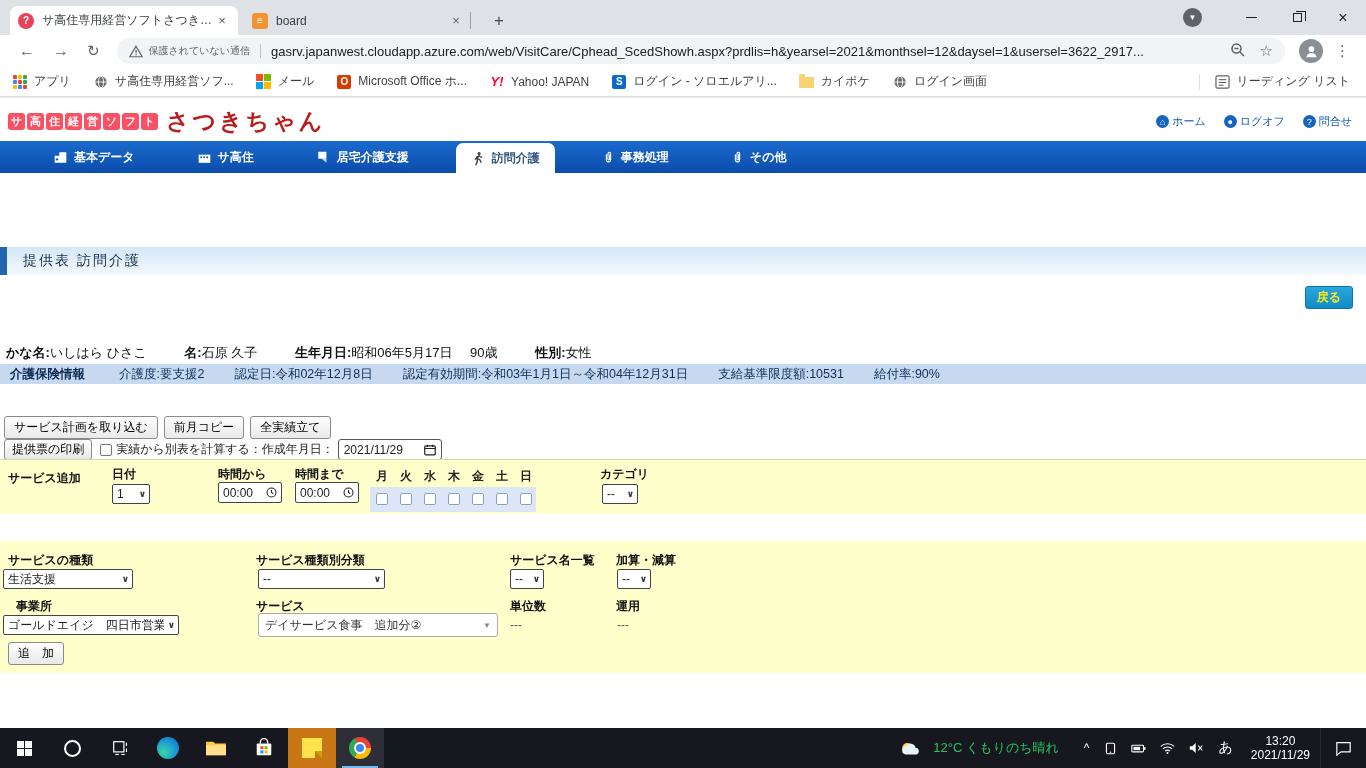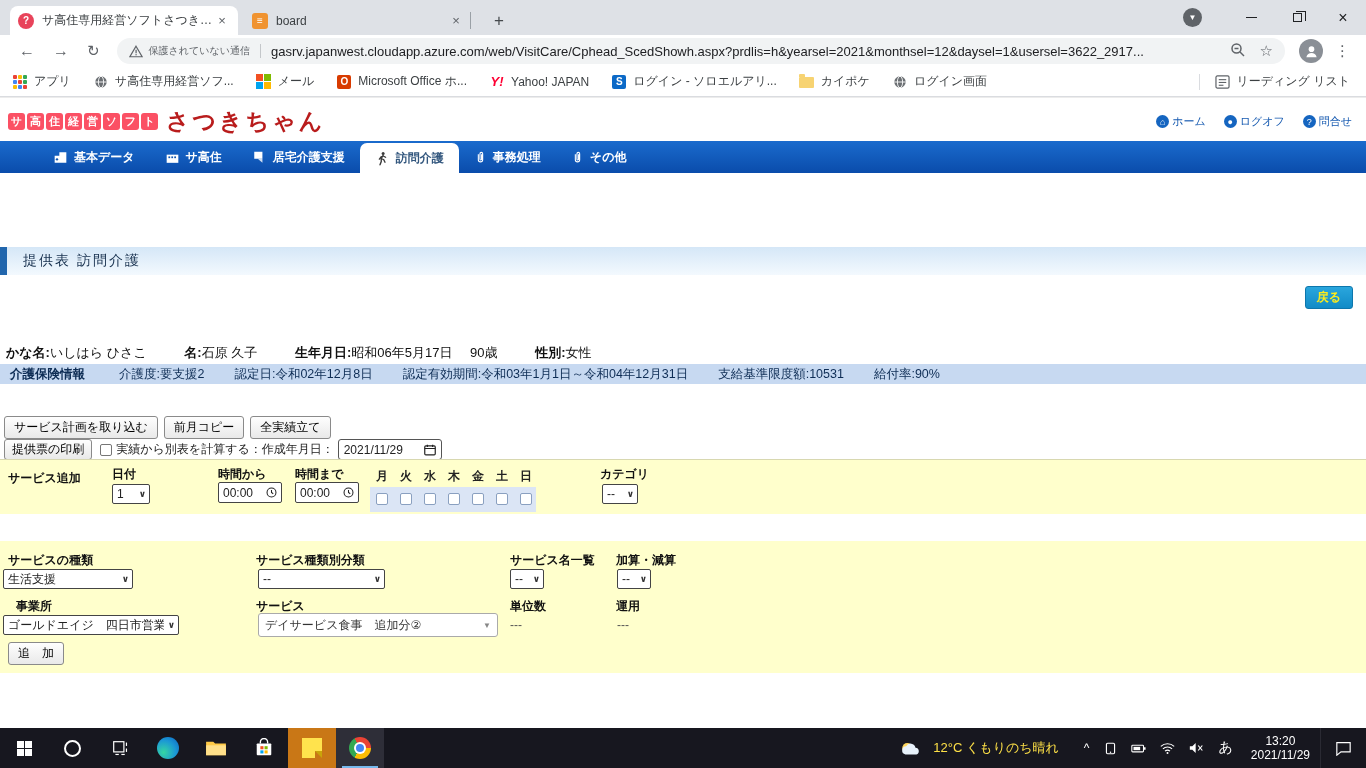--- a/index.html
+++ b/index.html
@@ -58,21 +58,21 @@
   
   #site { position:absolute; top:97px; left:0; width:1366px; height:631px; background:#fff; border-top:1px solid #ececec; }
   .sitehead { position:absolute; top:0; left:0; width:100%; height:43px; }
   .logo { position:absolute; left:8px; top:8px; display:flex; align-items:center; }
   .logo-sq { width:17px; height:17px; background:#fb5064; color:#fff; border-radius:3px; font-size:11px; font-weight:bold; display:flex; align-items:center; justify-content:center; margin-right:2px; }
   .logo-name { color:#b91c1c; font-size:23px; font-weight:bold; letter-spacing:3px; margin-left:6px; }
   .headlinks { position:absolute; right:14px; top:16px; display:flex; gap:18px; }
   .hlink { display:flex; align-items:center; color:#1559b0; font-size:11px; cursor:pointer; }
   .hlink .hic { width:13px; height:13px; border-radius:50%; background:#1565c0; color:#fff; font-size:9px; display:flex; align-items:center; justify-content:center; margin-right:3px; }
 
-  .bluenav { position:absolute; top:43px; left:0; width:100%; height:32px; background:linear-gradient(#1a6bcd,#0a4cab); display:flex; align-items:flex-end; padding-left:38px; }
+  .bluenav { position:absolute; top:43px; left:0; width:100%; height:32px; background:linear-gradient(#1a6bcd,#0a4cab); display:flex; align-items:flex-end; padding-left:38px;gap:32px; }
   .bnav { height:32px; display:flex; align-items:center; padding:0 15px; color:#fff; font-size:12px; font-weight:bold; cursor:pointer; }
   .bnav svg { margin-right:6px; }
   .bnav.active { background:#fff; border-radius:7px 7px 0 0; color:#33577e; height:30px; }
 
   .subnav { position:absolute; top:75px; left:0; width:100%; height:28px; background:#fbfbfb; border-bottom:1px solid #e4e4e4; display:flex; align-items:center; padding-left:6px; }
   .snav { padding:0 26px; color:#6b6b6b; font-size:12px; border-right:1px solid #cfcfcf; line-height:14px; cursor:pointer; white-space:nowrap; }
   .snav:first-child { border-left:1px solid #cfcfcf; }
 
   .titleband { position:absolute; top:149px; left:0; width:100%; height:28px; background:linear-gradient(#d5e7f7,#f3f9fe); border-left:7px solid #2166ad; display:flex; align-items:center; padding-left:16px; font-size:14px; font-weight:normal; color:#17304e; letter-spacing:2px; }
 
@@ -120,21 +120,21 @@
   .ticon.chrome-active { background:#2e2e38; }
   .ticon.chrome-active:after { content:""; position:absolute; bottom:0; left:6px; right:6px; height:2px; background:#76b9ed; }
   .cortana-ring { width:17px; height:17px; border:2px solid #fff; border-radius:50%; }
   .edge-ic { width:22px; height:22px; border-radius:50%; background:radial-gradient(circle at 30% 70%,#35d6a2,#1b98d5 55%,#0b63c4); }
   .note-ic { width:20px; height:20px; background:#ffe34d; position:relative; }
   .note-ic:after { content:""; position:absolute; right:0; bottom:0; width:0; height:0; border-left:7px solid #c9a40a; border-bottom:7px solid #c97716; transform:rotate(90deg); }
   .chromelogo { width:22px; height:22px; border-radius:50%; background:conic-gradient(from -30deg,#ea4335 0 120deg,#fbbc05 0 240deg,#34a853 0 360deg); position:relative; }
   .chromelogo:before { content:""; position:absolute; inset:5px; background:#fff; border-radius:50%; }
   .chromelogo:after { content:""; position:absolute; inset:7px; background:#4285f4; border-radius:50%; }
   .tray { margin-left:auto; display:flex; align-items:center; color:#fff; }
-  .weather { display:flex; align-items:center; gap:12px; font-size:13px; color:#fde047; margin-right:18px; cursor:pointer; }
+  .weather { display:flex; align-items:center; gap:12px; font-size:13px; color:#22c55e; margin-right:18px; cursor:pointer; }
   .trayic { margin:0 7px; display:flex; align-items:center; color:#fff; font-size:12px; cursor:pointer; }
   .ime { font-size:14px; margin:0 8px; }
   .clock { text-align:center; font-size:12px; line-height:14px; margin:0 10px; cursor:pointer; }
   .notif { width:46px; height:40px; display:flex; align-items:center; justify-content:center; border-left:1px solid #2a2a33; cursor:pointer; }
 </style>
 </head>
 <body>
 
 <div id="screen">
 

